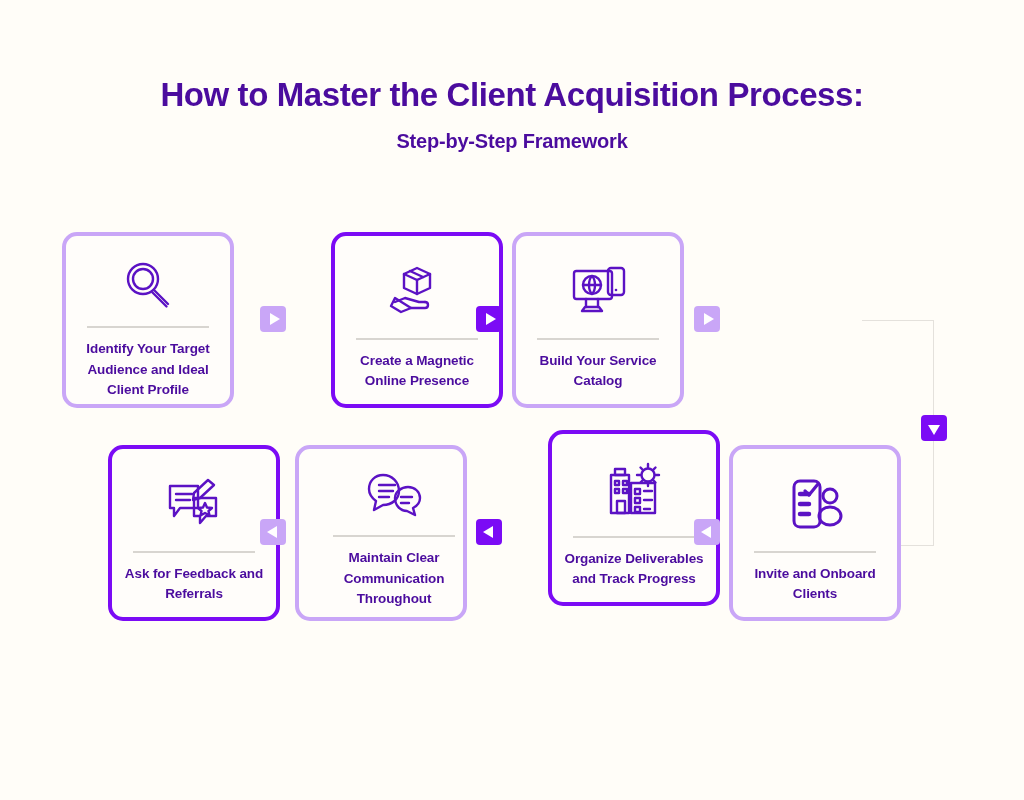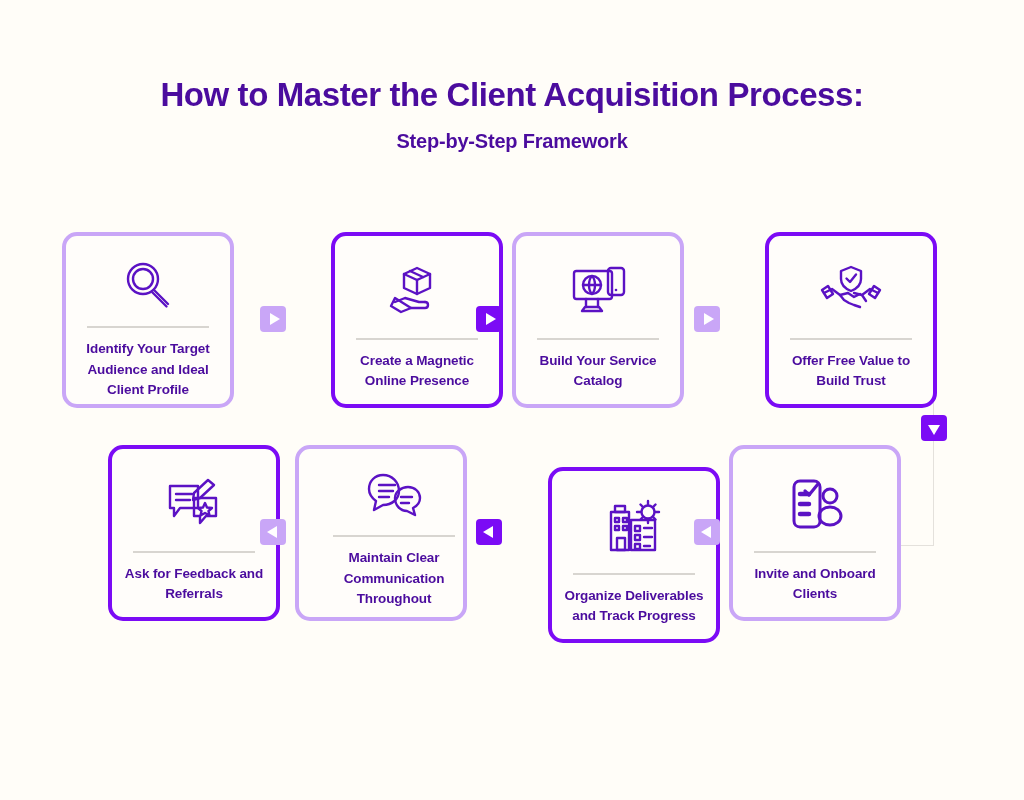--- a/index.html
+++ b/index.html
@@ -167,37 +167,20 @@
       </svg>
     </div>
     <div class="divider"></div>
     <div class="card-label">Build Your Service Catalog</div>
   </div>
 
   <div class="arrow light" style="left:694px; top:306px;">
     <span class="tri right"></span>
   </div>
 
-  <div class="card strong" style="left:729px; top:232px;">
-    <div class="card-icon">
-      <svg width="66" height="58" viewBox="0 0 66 58" fill="none" stroke="#5B12C4" stroke-width="2.4" stroke-linecap="round" stroke-linejoin="round">
-        <path d="M33 4 L43 8 V16 C43 22 38 26 33 28 C28 26 23 22 23 16 V8 Z"></path>
-        <path d="M28.5 15.5 L32 19 L38 11.5"></path>
-        <path d="M6 30 L14 26 L22 32 L30 30"></path>
-        <path d="M60 30 L52 26 L44 32 L36 30"></path>
-        <path d="M30 30 L36 34 L42 31"></path>
-        <path d="M22 32 L26 37 L31 40 L36 42 L42 44"></path>
-        <path d="M44 32 L48 38"></path>
-        <path d="M4 27 L10 23 L15 31 L9 35 Z"></path>
-        <path d="M62 27 L56 23 L51 31 L57 35 Z"></path>
-      </svg>
-    </div>
-    <div class="divider"></div>
-    <div class="card-label">Offer Free Value to Build Trust</div>
-  </div>
 
   <div class="arrow strong" style="left:921px; top:415px;">
     <span class="tri down"></span>
   </div>
 
   <div class="card strong" style="left:72px; top:445px;">
     <div class="card-icon">
       <svg width="64" height="58" viewBox="0 0 64 58" fill="none" stroke="#5B12C4" stroke-width="2.4" stroke-linecap="round" stroke-linejoin="round">
         <path d="M8 10 H36 V32 H18 L12 40 V32 H8 Z"></path>
         <path d="M14 18 H30 M14 24 H28"></path>
@@ -224,21 +207,21 @@
       </svg>
     </div>
     <div class="divider"></div>
     <div class="card-label">Maintain Clear Communication Throughout</div>
   </div>
 
   <div class="arrow strong" style="left:476px; top:519px;">
     <span class="tri left"></span>
   </div>
 
-  <div class="card strong" style="left:512px; top:467px;">
+  <div class="card strong" style="left:512px; top:430px;">
     <div class="card-icon">
       <svg width="62" height="58" viewBox="0 0 62 58" fill="none" stroke="#5B12C4" stroke-width="2.4" stroke-linecap="round" stroke-linejoin="round">
         <path d="M8 14 H26 V52 H8 Z"></path>
         <path d="M12 8 H22 V14 H12 Z"></path>
         <path d="M12 20 H16 V24 H12 Z M20 20 H24 V24 H20 Z M12 28 H16 V32 H12 Z M20 28 H24 V32 H20 Z"></path>
         <path d="M14 40 H22 V52 H14 Z"></path>
         <path d="M28 22 H52 V52 H28 Z"></path>
         <path d="M32 28 H37 V33 H32 Z M32 37 H37 V42 H32 Z M32 46 H37 V51 H32 Z"></path>
         <path d="M41 30 H49 M41 39 H49 M41 48 H47"></path>
         <circle cx="45" cy="14" r="6.5"></circle>

